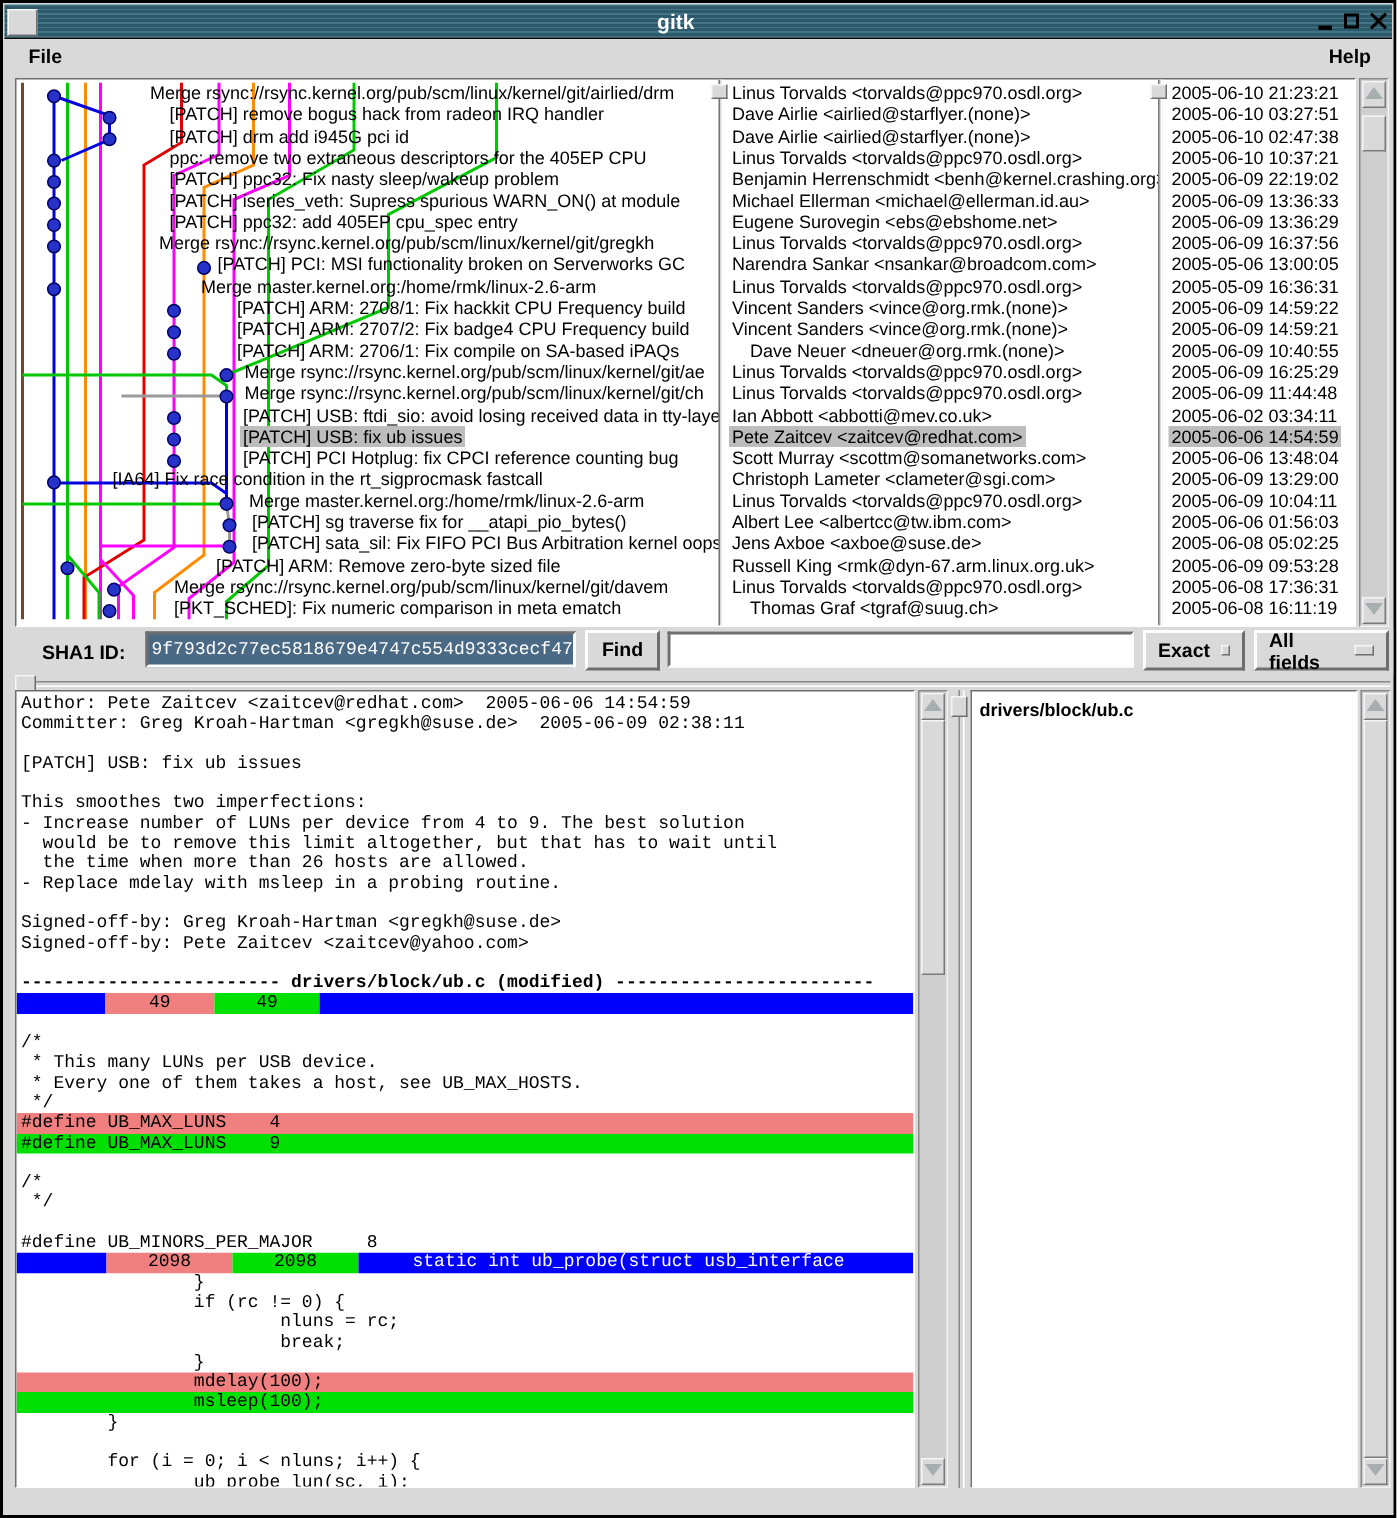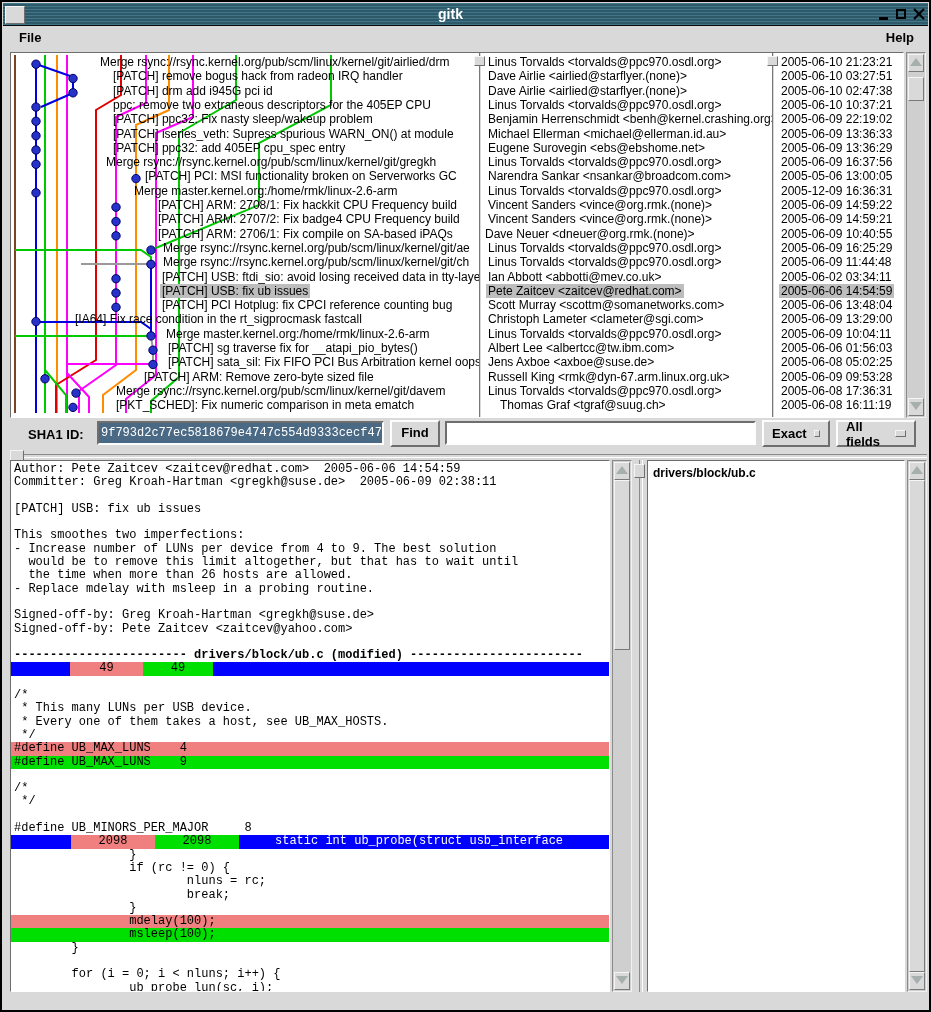--- a/index.html
+++ b/index.html
@@ -51,21 +51,21 @@
   .shalabel{position:absolute;left:26px;top:9px;font-weight:bold;font-size:13px;}
   .entry{position:absolute;background:#fff;border:2px solid;border-color:#6e6e6e #fdfdfd #fdfdfd #6e6e6e;box-sizing:border-box;}
   .sha-entry{left:95px;top:3px;width:287px;height:24px;background:#4a6984;color:#fff;
              font:12px "Liberation Mono",monospace;line-height:20px;padding-left:2px;overflow:hidden;white-space:nowrap;}
   .find-btn{position:absolute;left:388px;top:2px;width:50px;height:27px;background:#d9d9d9;
             border:2px solid;border-color:#fdfdfd #6e6e6e #6e6e6e #fdfdfd;box-sizing:border-box;
             text-align:center;font-weight:bold;font-size:13px;line-height:22px;}
   .search-entry{left:443px;top:3px;width:311px;height:24px;}
   .menubtn{position:absolute;top:2px;height:27px;background:#d9d9d9;border:2px solid;border-color:#fdfdfd #6e6e6e #6e6e6e #fdfdfd;
            box-sizing:border-box;display:flex;align-items:center;font-weight:bold;font-size:13px;padding:0 8px;gap:7px;}
-  .mb-exact{left:760px;width:68px;} .mb-fields{left:834px;width:80px;}
+  .mb-exact{left:760px;width:68px;} .mb-fields{left:834px;width:90px;}
   .mbind{width:12px;height:5px;background:#d9d9d9;border:1px solid;border-color:#f5f5f5 #6f6f6f #6f6f6f #f5f5f5;margin-left:auto;}
   
   .hsash{position:absolute;left:22px;right:2px;top:452px;height:2px;border-top:1px solid #8a8a8a;border-bottom:1px solid #fff;}
   .hhandle{position:absolute;left:8px;top:448px;width:12px;height:9px;background:#d9d9d9;border:1px solid;border-color:#f5f5f5 #6f6f6f #6f6f6f #f5f5f5;}
   
   .diffpane{position:absolute;left:8px;top:458px;width:600px;height:532px;background:#fff;
             border:1px solid;border-color:#6e6e6e #fff #fff #6e6e6e;box-sizing:border-box;overflow:hidden;padding-top:2px;}
   .dl{white-space:pre;height:13.3px;line-height:13.3px;font-family:"Liberation Mono",monospace;font-size:12px;color:#000;padding-left:3px;overflow:hidden;}
   .dl.sep{font-weight:bold;}
   .dl.rem{background:#f08080;}
@@ -196,21 +196,21 @@
           <div class="crow" style="top: 30.6px;"><span class="ct" style="margin-left: 4px;">Dave Airlie &lt;airlied@starflyer.(none)&gt;</span></div>
           <div class="crow" style="top: 44.9px;"><span class="ct" style="margin-left: 4px;">Linus Torvalds &lt;torvalds@ppc970.osdl.org&gt;</span></div>
           <div class="crow" style="top: 59.2px;"><span class="ct" style="margin-left: 4px;">Benjamin Herrenschmidt &lt;benh@kernel.crashing.org&gt;</span></div>
           <div class="crow" style="top: 73.5px;"><span class="ct" style="margin-left: 4px;">Michael Ellerman &lt;michael@ellerman.id.au&gt;</span></div>
           <div class="crow" style="top: 87.8px;"><span class="ct" style="margin-left: 4px;">Eugene Surovegin &lt;ebs@ebshome.net&gt;</span></div>
           <div class="crow" style="top: 102.1px;"><span class="ct" style="margin-left: 4px;">Linus Torvalds &lt;torvalds@ppc970.osdl.org&gt;</span></div>
           <div class="crow" style="top: 116.4px;"><span class="ct" style="margin-left: 4px;">Narendra Sankar &lt;nsankar@broadcom.com&gt;</span></div>
           <div class="crow" style="top: 130.7px;"><span class="ct" style="margin-left: 4px;">Linus Torvalds &lt;torvalds@ppc970.osdl.org&gt;</span></div>
           <div class="crow" style="top: 145px;"><span class="ct" style="margin-left: 4px;">Vincent Sanders &lt;vince@org.rmk.(none)&gt;</span></div>
           <div class="crow" style="top: 159.3px;"><span class="ct" style="margin-left: 4px;">Vincent Sanders &lt;vince@org.rmk.(none)&gt;</span></div>
-          <div class="crow" style="top: 173.6px;"><span class="ct" style="margin-left: 1px;">Dave Neuer &lt;dneuer@org.rmk.(none)&gt;</span></div>
+          <div class="crow" style="top: 173.6px;"><span class="ct" style="margin-left: 16px;">Dave Neuer &lt;dneuer@org.rmk.(none)&gt;</span></div>
           <div class="crow" style="top: 187.9px;"><span class="ct" style="margin-left: 4px;">Linus Torvalds &lt;torvalds@ppc970.osdl.org&gt;</span></div>
           <div class="crow" style="top: 202.2px;"><span class="ct" style="margin-left: 4px;">Linus Torvalds &lt;torvalds@ppc970.osdl.org&gt;</span></div>
           <div class="crow" style="top: 216.5px;"><span class="ct" style="margin-left: 4px;">Ian Abbott &lt;abbotti@mev.co.uk&gt;</span></div>
           <div class="crow" style="top: 230.8px;"><span class="ct sel" style="margin-left: 4px;">Pete Zaitcev &lt;zaitcev@redhat.com&gt;</span></div>
           <div class="crow" style="top: 245.1px;"><span class="ct" style="margin-left: 4px;">Scott Murray &lt;scottm@somanetworks.com&gt;</span></div>
           <div class="crow" style="top: 259.4px;"><span class="ct" style="margin-left: 4px;">Christoph Lameter &lt;clameter@sgi.com&gt;</span></div>
           <div class="crow" style="top: 273.7px;"><span class="ct" style="margin-left: 4px;">Linus Torvalds &lt;torvalds@ppc970.osdl.org&gt;</span></div>
           <div class="crow" style="top: 288px;"><span class="ct" style="margin-left: 4px;">Albert Lee &lt;albertcc@tw.ibm.com&gt;</span></div>
           <div class="crow" style="top: 302.3px;"><span class="ct" style="margin-left: 4px;">Jens Axboe &lt;axboe@suse.de&gt;</span></div>
           <div class="crow" style="top: 316.6px;"><span class="ct" style="margin-left: 4px;">Russell King &lt;rmk@dyn-67.arm.linux.org.uk&gt;</span></div>
@@ -222,21 +222,21 @@
       <div class="col col-date">
           <div class="crow" style="top: 2px;"><span class="ct" style="margin-left: 4px;">2005-06-10 21:23:21</span></div>
           <div class="crow" style="top: 16.3px;"><span class="ct" style="margin-left: 4px;">2005-06-10 03:27:51</span></div>
           <div class="crow" style="top: 30.6px;"><span class="ct" style="margin-left: 4px;">2005-06-10 02:47:38</span></div>
           <div class="crow" style="top: 44.9px;"><span class="ct" style="margin-left: 4px;">2005-06-10 10:37:21</span></div>
           <div class="crow" style="top: 59.2px;"><span class="ct" style="margin-left: 4px;">2005-06-09 22:19:02</span></div>
           <div class="crow" style="top: 73.5px;"><span class="ct" style="margin-left: 4px;">2005-06-09 13:36:33</span></div>
           <div class="crow" style="top: 87.8px;"><span class="ct" style="margin-left: 4px;">2005-06-09 13:36:29</span></div>
           <div class="crow" style="top: 102.1px;"><span class="ct" style="margin-left: 4px;">2005-06-09 16:37:56</span></div>
           <div class="crow" style="top: 116.4px;"><span class="ct" style="margin-left: 4px;">2005-05-06 13:00:05</span></div>
-          <div class="crow" style="top: 130.7px;"><span class="ct" style="margin-left: 4px;">2005-12-09 16:36:31</span></div>
+          <div class="crow" style="top: 130.7px;"><span class="ct" style="margin-left: 4px;">2005-05-09 16:36:31</span></div>
           <div class="crow" style="top: 145px;"><span class="ct" style="margin-left: 4px;">2005-06-09 14:59:22</span></div>
           <div class="crow" style="top: 159.3px;"><span class="ct" style="margin-left: 4px;">2005-06-09 14:59:21</span></div>
           <div class="crow" style="top: 173.6px;"><span class="ct" style="margin-left: 4px;">2005-06-09 10:40:55</span></div>
           <div class="crow" style="top: 187.9px;"><span class="ct" style="margin-left: 4px;">2005-06-09 16:25:29</span></div>
           <div class="crow" style="top: 202.2px;"><span class="ct" style="margin-left: 4px;">2005-06-09 11:44:48</span></div>
           <div class="crow" style="top: 216.5px;"><span class="ct" style="margin-left: 4px;">2005-06-02 03:34:11</span></div>
           <div class="crow" style="top: 230.8px;"><span class="ct sel" style="margin-left: 4px;">2005-06-06 14:54:59</span></div>
           <div class="crow" style="top: 245.1px;"><span class="ct" style="margin-left: 4px;">2005-06-06 13:48:04</span></div>
           <div class="crow" style="top: 259.4px;"><span class="ct" style="margin-left: 4px;">2005-06-09 13:29:00</span></div>
           <div class="crow" style="top: 273.7px;"><span class="ct" style="margin-left: 4px;">2005-06-09 10:04:11</span></div>

